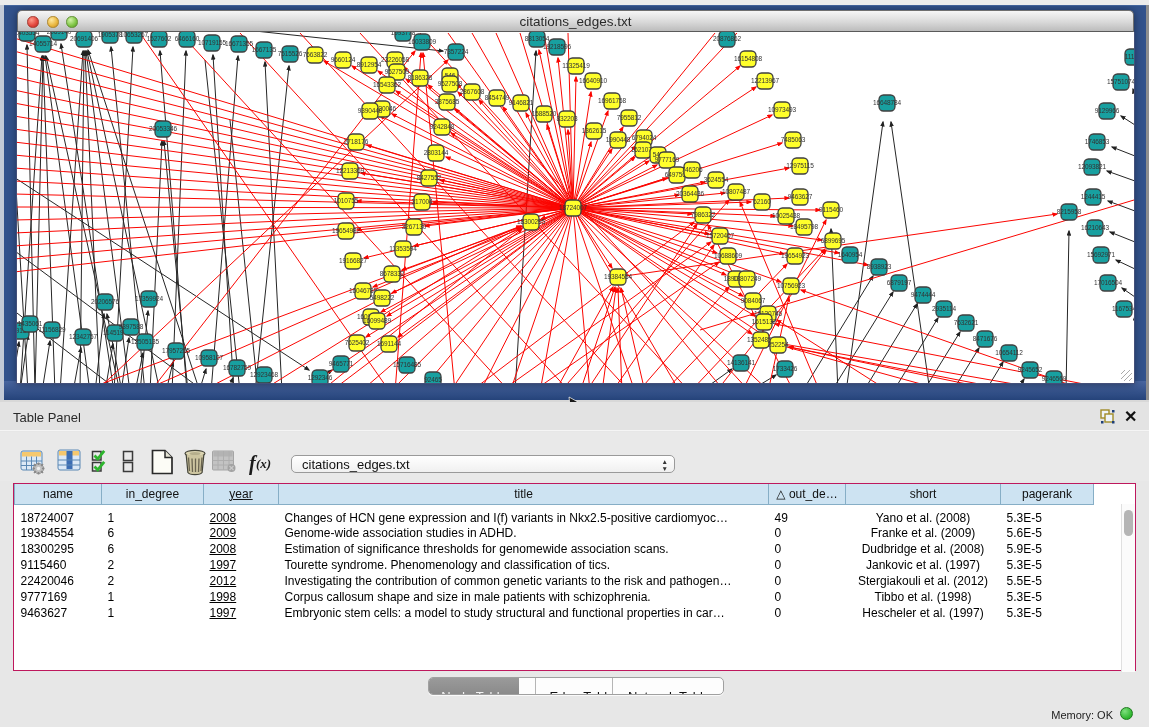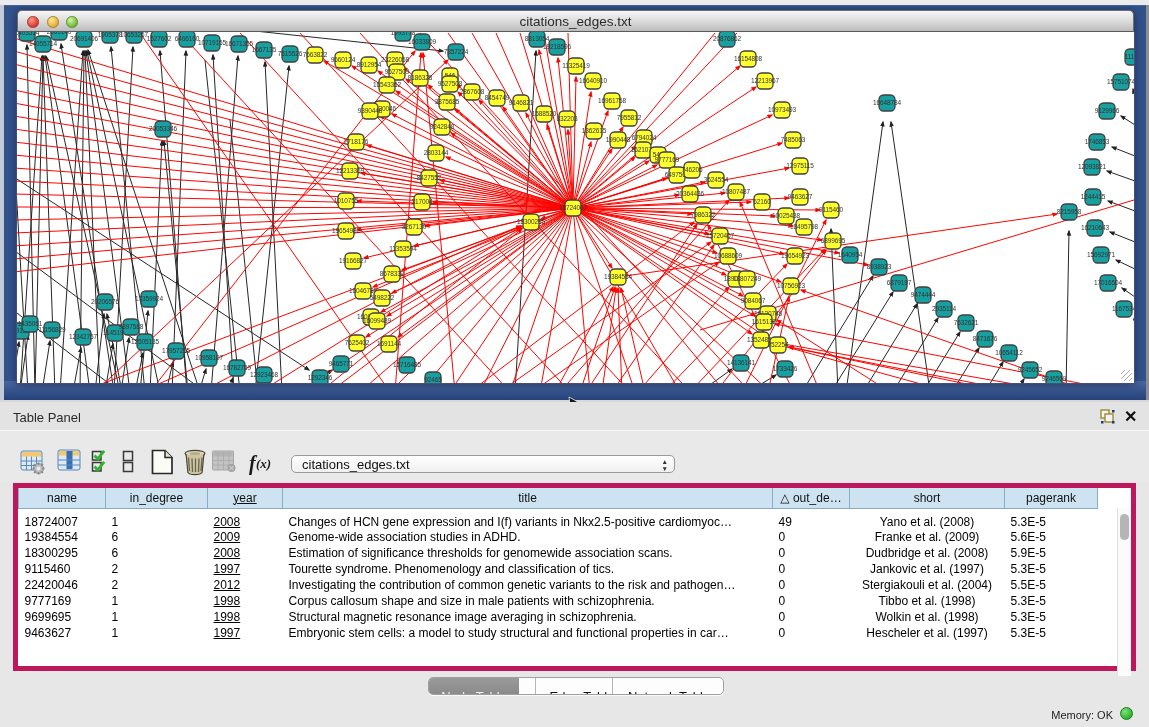--- a/index.html
+++ b/index.html
@@ -36,21 +36,21 @@
   background:#e3e3e3; border-bottom:1px solid #f5f5f5; }
 #panelhead span { position:absolute; left:13px; top:8px; font-size:13px; color:#2a2a2a; }
 #floatico { position:absolute; left:1100px; top:7px; width:15px; height:15px; }
 #closeico { position:absolute; left:1124px; top:5px; font-size:16px; font-weight:bold; color:#111; }
 #toolbar { position:absolute; left:0; top:432px; width:1149px; height:49px; background:#e9e9e9; }
 #combo { position:absolute; left:291px; top:23px; width:384px; height:18px;
   background:linear-gradient(#fff,#f0f0f0); border:1px solid #9a9a9a; border-radius:5px;
   font-size:13px; color:#111; padding:1px 0 0 10px; }
 #combo .ud { position:absolute; right:6px; top:2px; font-size:6.5px; color:#333; line-height:7px; text-align:center;}
 #tablewrap { position:absolute; left:13px; top:483px; width:1123px; height:188px;
-  border:5px solid #be185d; background:#fff; }
+  border:1px solid #be185d; background:#fff; }
 table { border-collapse:collapse; table-layout:fixed; width:1079px; font-size:12px; }
 thead td { background:#cde3f2; border:1px solid #86aec6; border-top:none; height:20px;
   text-align:center; color:#111; overflow:hidden; white-space:nowrap; }
 tbody td { height:16px; padding:0 0 0 6px; overflow:hidden; white-space:nowrap; color:#000; }
 tbody tr:first-child td { padding-top:6px; }
 .c0 { width:87px; } .c1 { width:102px; } .c2 { width:75px;text-decoration:underline; } .c3 { width:490px; }
 .c4 { width:77px; } .c5 { width:155px; text-align:center; padding:0; } .c6 { width:93px; }
 #vscroll { position:absolute; right:0px; top:20px; width:14px; height:168px; background:#fbfbfb; border-left:1px solid #e0e0e0;}
 #vthumb { position:absolute; left:2px; top:6px; width:9px; height:26px; background:#b5b5b5; border-radius:5px; }
 #tabbar { position:absolute; left:428px; top:677px; width:296px; height:18px;
@@ -721,39 +721,30 @@
           <td class="c4">0</td>
           <td class="c5">Jankovic et al. (1997)</td>
           <td class="c6">5.3E-5</td>
         </tr>
 <tr>
           <td class="c0">22420046</td>
           <td class="c1">2</td>
           <td class="c2">2012</td>
           <td class="c3">Investigating the contribution of common genetic variants to the risk and pathogen…</td>
           <td class="c4">0</td>
-          <td class="c5">Stergiakouli et al. (2004)</td>
+          <td class="c5">Stergiakouli et al. (2012)</td>
           <td class="c6">5.5E-5</td>
         </tr>
 <tr>
           <td class="c0">9777169</td>
           <td class="c1">1</td>
           <td class="c2">1998</td>
           <td class="c3">Corpus callosum shape and size in male patients with schizophrenia.</td>
           <td class="c4">0</td>
           <td class="c5">Tibbo et al. (1998)</td>
-          <td class="c6">5.3E-5</td>
-        </tr>
-<tr>
-          <td class="c0">9699695</td>
-          <td class="c1">1</td>
-          <td class="c2">1998</td>
-          <td class="c3">Structural magnetic resonance image averaging in schizophrenia.</td>
-          <td class="c4">0</td>
-          <td class="c5">Wolkin et al. (1998)</td>
           <td class="c6">5.3E-5</td>
         </tr>
 <tr>
           <td class="c0">9463627</td>
           <td class="c1">1</td>
           <td class="c2">1997</td>
           <td class="c3">Embryonic stem cells: a model to study structural and functional properties in car…</td>
           <td class="c4">0</td>
           <td class="c5">Hescheler et al. (1997)</td>
           <td class="c6">5.3E-5</td>

